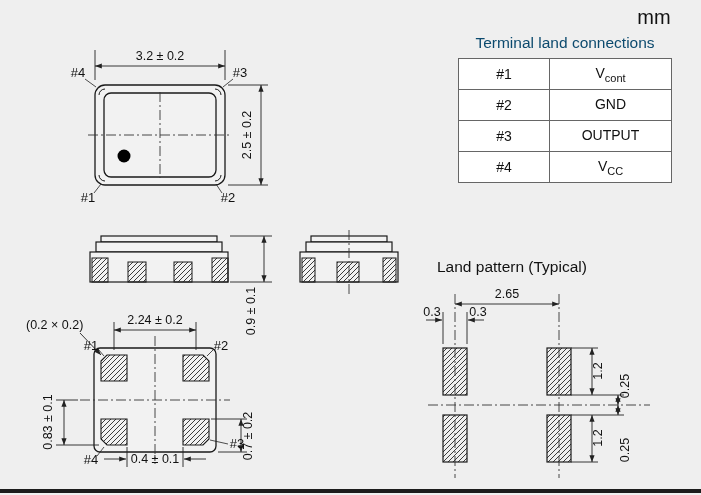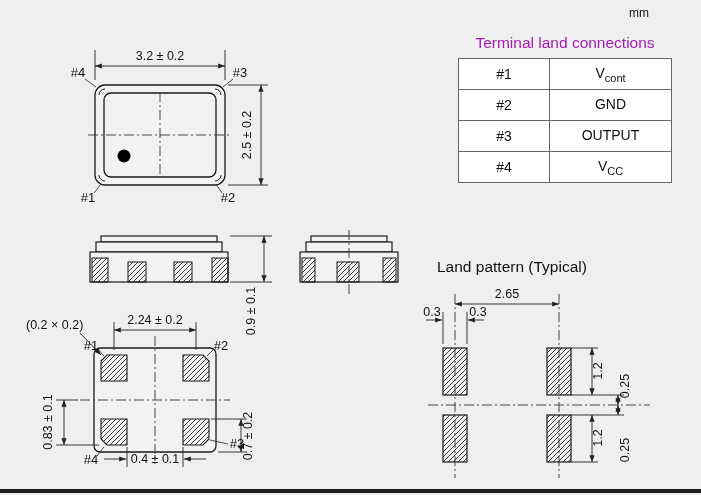--- a/index.html
+++ b/index.html
@@ -6,26 +6,26 @@
   .canvas{
     position:relative;width:701px;height:495px;background:#efefef;
     font-family:"Liberation Sans",sans-serif;overflow:hidden;
   }
   .drawing{position:absolute;left:0;top:0;}
   svg text{font-family:"Liberation Sans",sans-serif;fill:#111;}
   .dim{font-size:12.5px;}
   .pin{font-size:13px;}
   .svgtitle{font-size:15.5px;}
   .units-label{
-    position:absolute;left:609px;top:6px;width:60px;text-align:center;
-    font-size:12px;color:#111;
+    position:absolute;left:624px;top:6px;width:60px;text-align:center;
+    font-size:20px;color:#111;
   }
   .table-title{
     position:absolute;left:450px;top:34px;width:230px;text-align:center;
-    font-size:15.5px;color:#a21caf;
+    font-size:15.5px;color:#0c4a6e;
   }
   table.terminal{
     position:absolute;left:458px;top:58px;width:214px;
     border-collapse:collapse;background:#ffffff;font-size:14px;color:#111;
     table-layout:fixed;
   }
   table.terminal td{
     border:1px solid #666;height:30px;text-align:center;vertical-align:middle;
     padding:0;
   }

